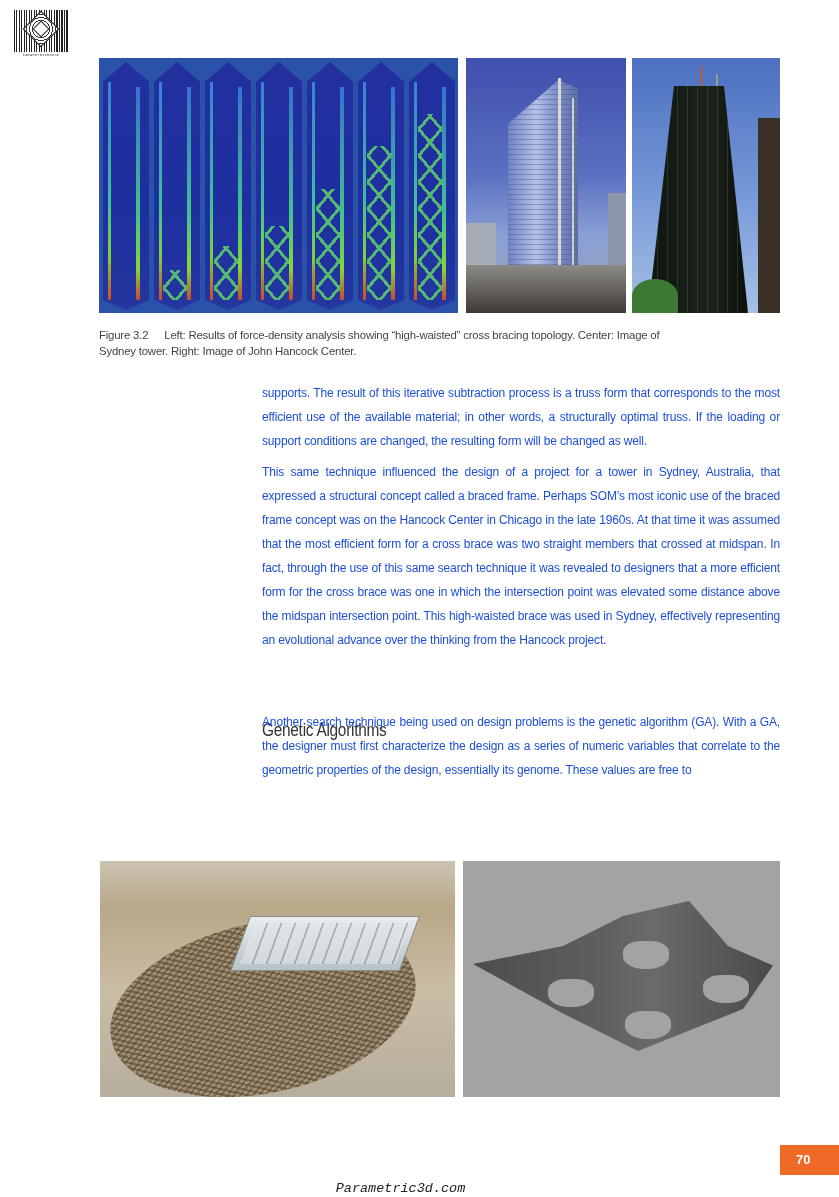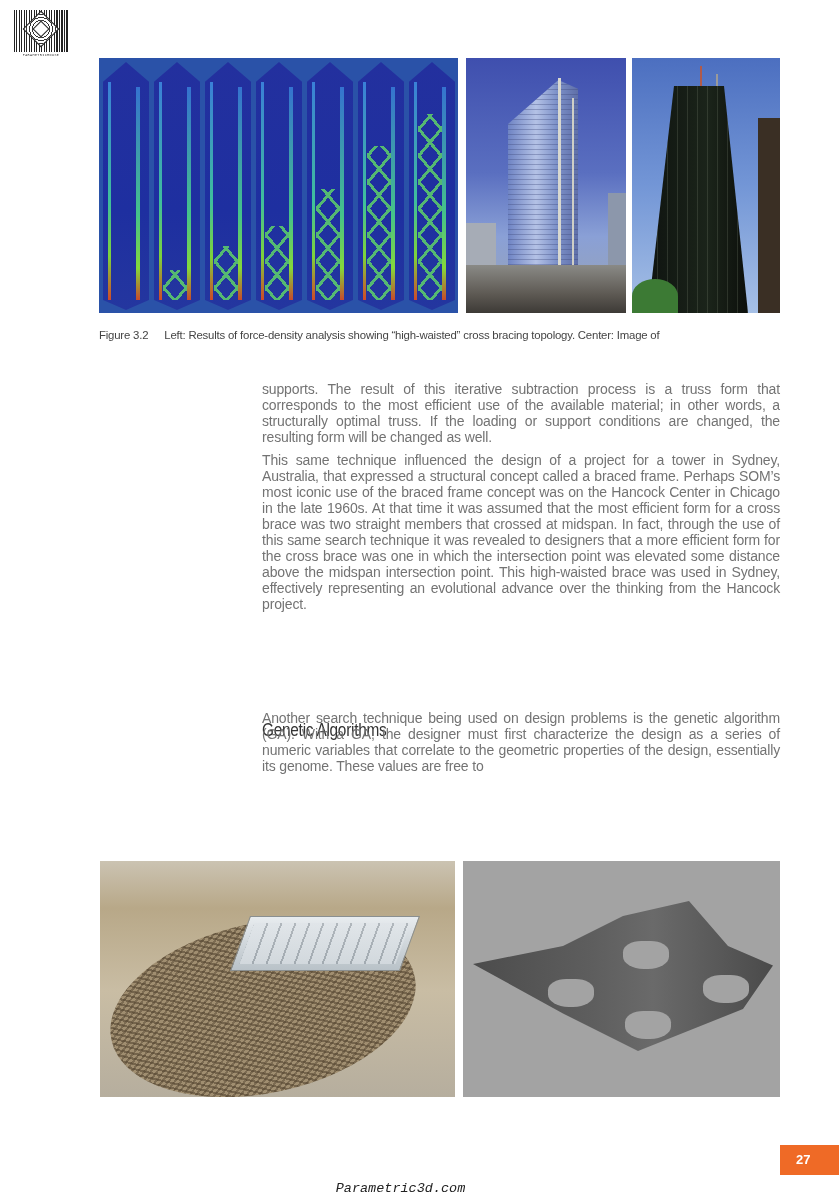--- a/index.html
+++ b/index.html
@@ -56,22 +56,22 @@
     background: repeating-linear-gradient(90deg, transparent 0 9px, rgba(120,130,110,0.25) 9px 10px); }
   .han-ant1 { position: absolute; left: 68px; top: 8px; width: 2px; height: 24px; background: #b05a4a; }
   .han-ant2 { position: absolute; left: 84px; top: 16px; width: 2px; height: 18px; background: #9a9a9a; }
   .han-castle { position: absolute; right: 0; top: 60px; width: 22px; height: 195px; background: #3a2f24; }
   .han-tree { position: absolute; left: 0; bottom: 0; width: 46px; height: 34px; background: #3c7a34; border-radius: 50% 50% 0 0; }
 
   .caption { position: absolute; left: 99px; font-size: 11.4px; line-height: 16px; color: #444;
     font-family: "Liberation Sans Narrow", "Liberation Sans", sans-serif; letter-spacing: -0.2px; }
   .caption .fignum { margin-right: 16px; }
 
-  .body-text { position: absolute; left: 262px; width: 518px; font-size: 14px; line-height: 16px;
-    color: #737373; text-align: justify; letter-spacing: -0.15px; }
+  .body-text { position: absolute; left: 262px; width: 518px; font-size: 12px; line-height: 24px;
+    color: #1d4ed8; text-align: justify; letter-spacing: -0.15px; }
   .body-text p { margin-bottom: 7px; }
   .heading { position: absolute; left: 262px; top: 720px; font-size: 17.5px; color: #333; letter-spacing: -0.3px; transform: scaleX(0.88); transform-origin: left; }
 
   
   .campus { left: 100px; top: 861px; width: 355px; height: 236px;
     background: linear-gradient(180deg, #cbc3b2 0%, #b8a888 20%, #c9bda4 55%, #b6ae9e 100%); }
   .campus-ellipse { position: absolute; left: 8px; top: 62px; width: 310px; height: 170px; border-radius: 50%;
     background:
       repeating-linear-gradient(25deg, transparent 0 3px, rgba(80,65,45,0.55) 3px 5px),
       repeating-linear-gradient(-40deg, transparent 0 3px, rgba(80,65,45,0.45) 3px 5px),
@@ -140,20 +140,21 @@
 <div class="fig hancock">
   <div class="han-ant1"></div>
   <div class="han-ant2"></div>
   <div class="han-tower"></div>
   <div class="han-castle"></div>
   <div class="han-tree"></div>
 </div>
 
 <div class="caption" style="top:327px">
   <div><span class="fignum">Figure 3.2</span><span>Left: Results of force-density analysis showing “high-waisted” cross bracing topology. Center: Image of</span></div>
+  <div>Sydney tower. Right: Image of John Hancock Center.</div>
 </div>
 
 <div class="body-text" style="top:381px">
   <p>supports. The result of this iterative subtraction process is a truss form that corresponds to the most efficient use of the available material; in other words, a structurally optimal truss. If the loading or support conditions are changed, the resulting form will be changed as well.</p>
   <p>This same technique influenced the design of a project for a tower in Sydney, Australia, that expressed a structural concept called a braced frame. Perhaps SOM’s most iconic use of the braced frame concept was on the Hancock Center in Chicago in the late 1960s. At that time it was assumed that the most efficient form for a cross brace was two straight members that crossed at midspan. In fact, through the use of this same search technique it was revealed to designers that a more efficient form for the cross brace was one in which the intersection point was elevated some distance above the midspan intersection point. This high-waisted brace was used in Sydney, effectively representing an evolutional advance over the thinking from the Hancock project.</p>
 </div>
 
 <div class="heading">Genetic Algorithms</div>
 
 <div class="body-text" style="top:710px">
@@ -169,15 +170,15 @@
   <div class="win-shape"></div>
   <div class="win-hole" style="left:160px;top:80px"></div>
   <div class="win-hole" style="left:85px;top:118px"></div>
   <div class="win-hole" style="left:240px;top:114px"></div>
   <div class="win-hole" style="left:162px;top:150px"></div>
 </div>
 
 <div class="caption" style="top:1111px">
 </div>
 
-<div class="page-num">27</div>
+<div class="page-num">70</div>
 
 <div class="footer"><span>Parametric3d.com</span></div>
 
 </body></html>

